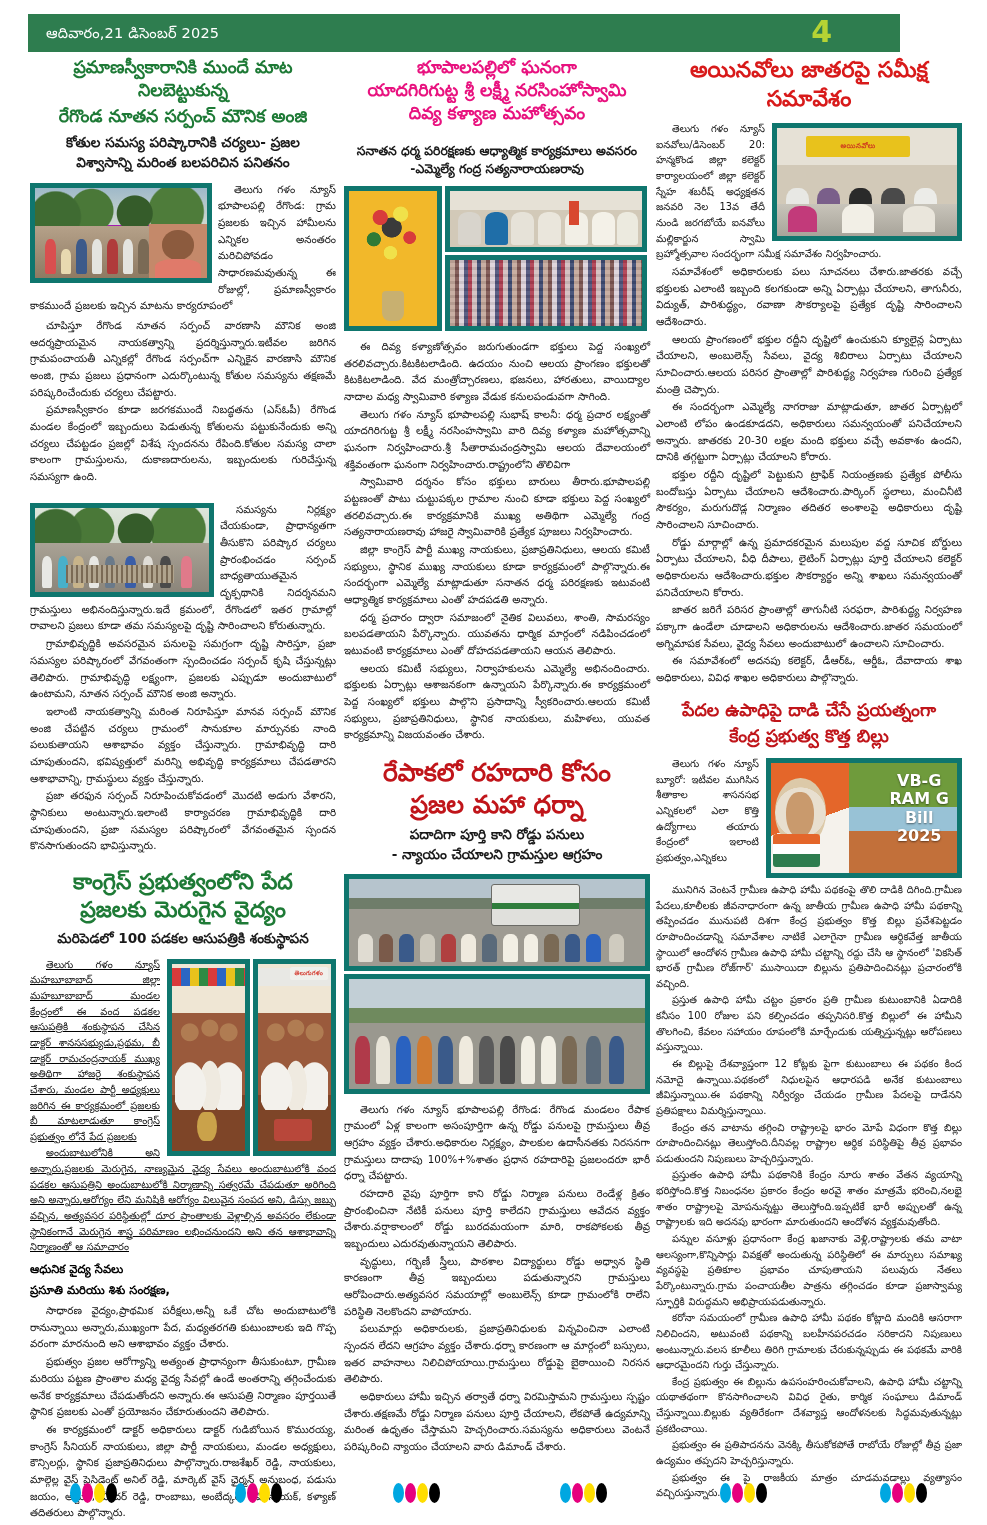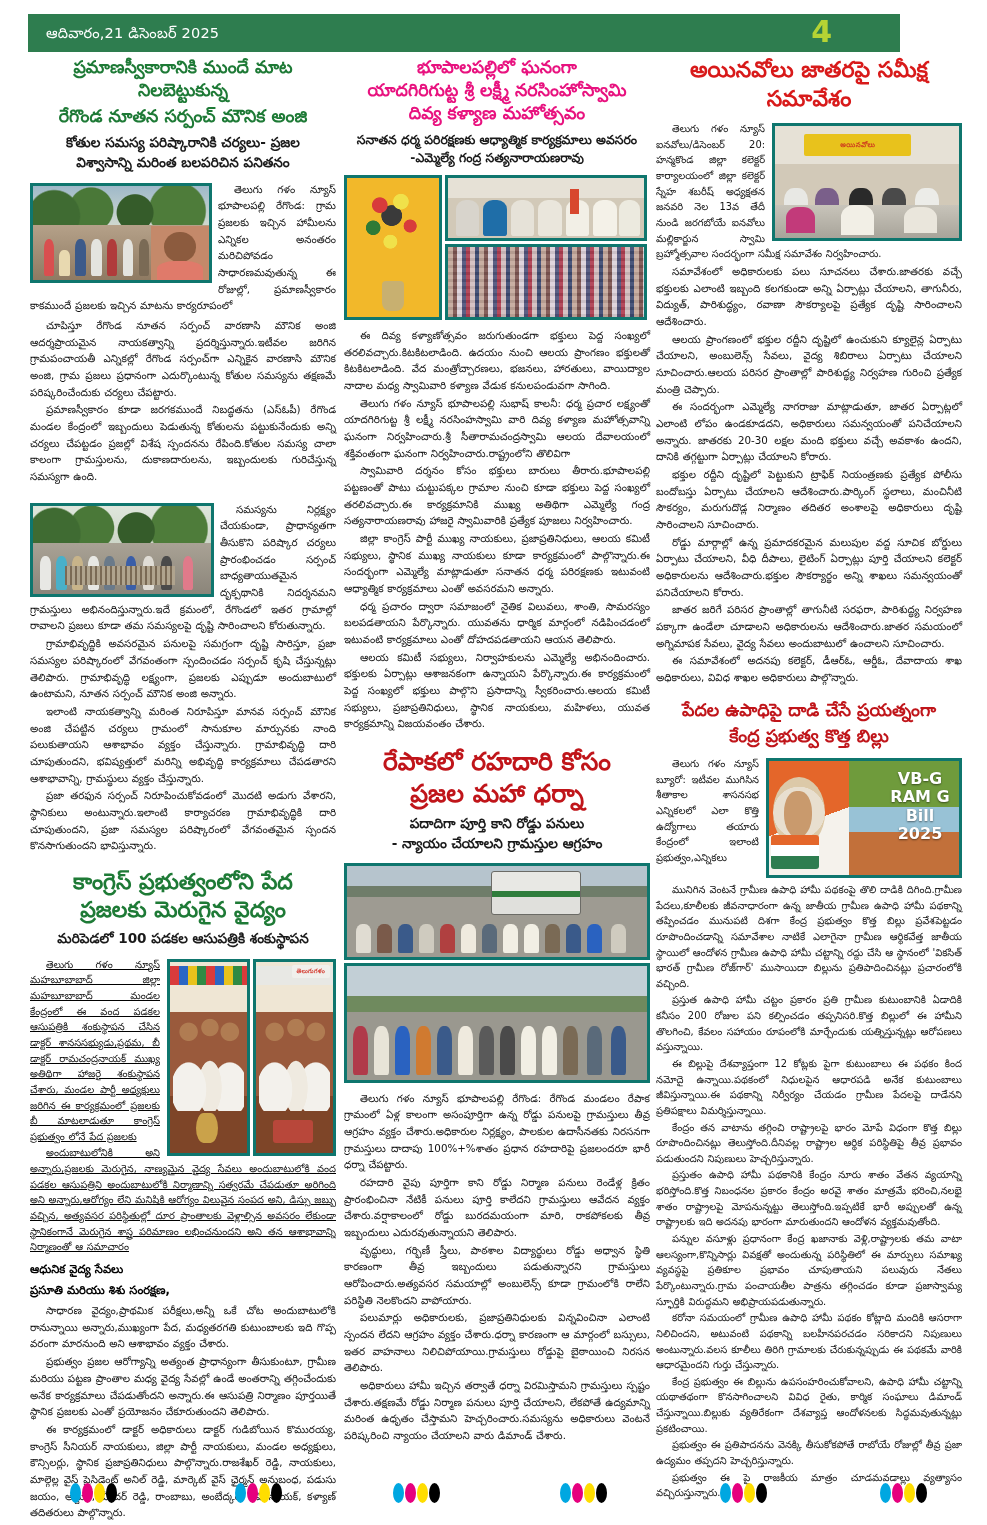--- a/index.html
+++ b/index.html
@@ -104,21 +104,21 @@
     font-weight: bold;
     color: #000;
     margin: 5px 0 2px;
     line-height: 1.4;
   }
 
   
   .photo {
     position: relative;
     overflow: hidden;
-    border: 3px solid #0f766e;
+    border: 5px solid #0f766e;
     background: #a21caf;
   }
   .photo .sky {
     position: absolute; left: 0; top: 0; right: 0; height: 42%;
     background: linear-gradient(#9fb9c9, #cfd8cf);
   }
   .photo .ground {
     position: absolute; left: 0; bottom: 0; right: 0; height: 58%;
     background: linear-gradient(#b5a189, #8e7a62);
   }
@@ -403,21 +403,21 @@
       </div>
     </div>
   </div>
 
   <div class="col col-2">
 
     <div>
       <div class="hl hl-magenta hl-main">భూపాలపల్లిలో ఘనంగా</div>
       <div class="hl hl-magenta hl-main">యాదగిరిగుట్ట శ్రీ లక్ష్మీ నరసింహోస్వామి</div>
       <div class="hl hl-magenta hl-main">దివ్య కళ్యాణ మహోత్సవం</div>
-      <div class="subsm" style="margin-top:6px">సనాతన ధర్మ పరిరక్షణకు ఆధ్యాత్మిక కార్యక్రమాలు అవసరం</div>
+      <div class="subsm" style="margin-top:17px">సనాతన ధర్మ పరిరక్షణకు ఆధ్యాత్మిక కార్యక్రమాలు అవసరం</div>
       <div class="subsm">-ఎమ్మెల్యే గంద్ర సత్యనారాయణరావు</div>
 
       <div style="margin-top:9px; display:flex; gap:3px;">
         <div class="photo" style="width:98px; height:145px;">
           <div class="deity"></div>
         </div>
         <div style="display:flex; flex-direction:column; gap:3px;">
           <div class="photo" style="width:202px; height:66px;">
             <div class="hall"></div>
             <div class="ppl" style="height:84%">
@@ -435,21 +435,21 @@
           <div class="photo" style="width:202px; height:76px;">
             <div class="crowd"></div>
           </div>
         </div>
       </div>
 
       <div class="body-txt" style="margin-top:7px">
         <p>ఈ దివ్య కళ్యాణోత్సవం జరుగుతుండగా భక్తులు పెద్ద సంఖ్యలో తరలివచ్చారు.కిటకిటలాడింది. ఉదయం నుంచి ఆలయ ప్రాంగణం భక్తులతో కిటకిటలాడింది. వేద మంత్రోచ్చారణలు, భజనలు, హారతులు, వాయిద్యాల నాదాల మధ్య స్వామివారి కళ్యాణ వేడుక కనులపండువగా సాగింది.</p>
         <p>తెలుగు గళం న్యూస్ భూపాలపల్లి సుభాష్ కాలనీ: ధర్మ ప్రచార లక్ష్యంతో యాదగిరిగుట్ట శ్రీ లక్ష్మీ నరసింహస్వామి వారి దివ్య కళ్యాణ మహోత్సవాన్ని ఘనంగా నిర్వహించారు.శ్రీ సీతారామచంద్రస్వామి ఆలయ దేవాలయంలో శక్తివంతంగా ఘనంగా నిర్వహించారు.రాష్ట్రంలోని తొలివిగా</p>
         <p>స్వామివారి దర్శనం కోసం భక్తులు బారులు తీరారు.భూపాలపల్లి పట్టణంతో పాటు చుట్టుపక్కల గ్రామాల నుంచి కూడా భక్తులు పెద్ద సంఖ్యలో తరలివచ్చారు.ఈ కార్యక్రమానికి ముఖ్య అతిథిగా ఎమ్మెల్యే గంద్ర సత్యనారాయణరావు హాజరై స్వామివారికి ప్రత్యేక పూజలు నిర్వహించారు.</p>
-        <p>జిల్లా కాంగ్రెస్ పార్టీ ముఖ్య నాయకులు, ప్రజాప్రతినిధులు, ఆలయ కమిటీ సభ్యులు, స్థానిక ముఖ్య నాయకులు కూడా కార్యక్రమంలో పాల్గొన్నారు.ఈ సందర్భంగా ఎమ్మెల్యే మాట్లాడుతూ సనాతన ధర్మ పరిరక్షణకు ఇటువంటి ఆధ్యాత్మిక కార్యక్రమాలు ఎంతో అవసరమని అన్నారు.</p>
+        <p>జిల్లా కాంగ్రెస్ పార్టీ ముఖ్య నాయకులు, ప్రజాప్రతినిధులు, ఆలయ కమిటీ సభ్యులు, స్థానిక ముఖ్య నాయకులు కూడా కార్యక్రమంలో పాల్గొన్నారు.ఈ సందర్భంగా ఎమ్మెల్యే మాట్లాడుతూ సనాతన ధర్మ పరిరక్షణకు ఇటువంటి ఆధ్యాత్మిక కార్యక్రమాలు ఎంతో హదపడతి అన్నారు.</p>
         <p>ధర్మ ప్రచారం ద్వారా సమాజంలో నైతిక విలువలు, శాంతి, సామరస్యం బలపడతాయని పేర్కొన్నారు. యువతను ధార్మిక మార్గంలో నడిపించడంలో ఇటువంటి కార్యక్రమాలు ఎంతో దోహదపడతాయని ఆయన తెలిపారు.</p>
         <p>ఆలయ కమిటీ సభ్యులు, నిర్వాహకులను ఎమ్మెల్యే అభినందించారు. భక్తులకు ఏర్పాట్లు ఆశాజనకంగా ఉన్నాయని పేర్కొన్నారు.ఈ కార్యక్రమంలో పెద్ద సంఖ్యలో భక్తులు పాల్గొని ప్రసాదాన్ని స్వీకరించారు.ఆలయ కమిటీ సభ్యులు, ప్రజాప్రతినిధులు, స్థానిక నాయకులు, మహిళలు, యువత కార్యక్రమాన్ని విజయవంతం చేశారు.</p>
       </div>
     </div>
 
     <div style="margin-top:14px">
       <div class="hl hl-darkred hl-xbig">రేపాకలో రహదారి కోసం</div>
       <div class="hl hl-darkred hl-xbig">ప్రజల మహా ధర్నా</div>
       <div class="sub" style="margin-top:5px">పదాదిగా పూర్తి కాని రోడ్డు పనులు</div>
       <div class="sub">- న్యాయం చేయాలని గ్రామస్తుల ఆగ్రహం</div>
@@ -563,21 +563,21 @@
             <div class="mg-title">VB-G RAM G Bill 2025</div>
           </div>
         </div>
         <div class="body-txt tight">
           <p>తెలుగు గళం న్యూస్ బ్యూరో: ఇటీవల ముగిసిన శీతాకాల శాసనసభ ఎన్నికలలో ఎలా కొత్తి ఉద్యోగాలు తయారు కేంద్రంలో ఇలాంటి ప్రభుత్వం,ఎన్నికలు</p>
         </div>
       </div>
 
       <div class="body-txt tight">
         <p>మునిగిన వెంటనే గ్రామీణ ఉపాధి హామీ పథకంపై తొలి దాడికి దిగింది.గ్రామీణ పేదలు,కూలీలకు జీవనాధారంగా ఉన్న జాతీయ గ్రామీణ ఉపాధి హామీ పథకాన్ని తప్పించడం మునుపటి దిశగా కేంద్ర ప్రభుత్వం కొత్త బిల్లు ప్రవేశపెట్టడం రూపొందించడాన్ని సమావేశాల నాటికే ఎలాగైనా గ్రామీణ ఆర్థికవేత్త జాతీయ స్థాయిలో ఆందోళన గ్రామీణ ఉపాధి హామీ చట్టాన్ని రద్దు చేసి ఆ స్థానంలో 'వికసిత్ భారత్ గ్రామీణ రోజ్‌గార్' ముసాయిదా బిల్లును ప్రతిపాదించినట్లు ప్రచారంలోకి వచ్చింది.</p>
-        <p>ప్రస్తుత ఉపాధి హామీ చట్టం ప్రకారం ప్రతి గ్రామీణ కుటుంబానికి ఏడాదికి కనీసం 200 రోజుల పని కల్పించడం తప్పనిసరి.కొత్త బిల్లులో ఈ హామీని తొలగించి, కేవలం సహాయం రూపంలోకి మార్చేందుకు యత్నిస్తున్నట్లు ఆరోపణలు వస్తున్నాయి.</p>
+        <p>ప్రస్తుత ఉపాధి హామీ చట్టం ప్రకారం ప్రతి గ్రామీణ కుటుంబానికి ఏడాదికి కనీసం 100 రోజుల పని కల్పించడం తప్పనిసరి.కొత్త బిల్లులో ఈ హామీని తొలగించి, కేవలం సహాయం రూపంలోకి మార్చేందుకు యత్నిస్తున్నట్లు ఆరోపణలు వస్తున్నాయి.</p>
         <p>ఈ బిల్లుపై దేశవ్యాప్తంగా 12 కోట్లకు పైగా కుటుంబాలు ఈ పథకం కింద నమోదై ఉన్నాయి.పథకంలో నిధులపైన ఆధారపడి అనేక కుటుంబాలు జీవిస్తున్నాయి.ఈ పథకాన్ని నిర్వీర్యం చేయడం గ్రామీణ పేదలపై దాడేనని ప్రతిపక్షాలు విమర్శిస్తున్నాయి.</p>
         <p>కేంద్రం తన వాటాను తగ్గించి రాష్ట్రాలపై భారం మోపే విధంగా కొత్త బిల్లు రూపొందించినట్లు తెలుస్తోంది.దీనివల్ల రాష్ట్రాల ఆర్థిక పరిస్థితిపై తీవ్ర ప్రభావం పడుతుందని నిపుణులు హెచ్చరిస్తున్నారు.</p>
         <p>ప్రస్తుతం ఉపాధి హామీ పథకానికి కేంద్రం నూరు శాతం వేతన వ్యయాన్ని భరిస్తోంది.కొత్త నిబంధనల ప్రకారం కేంద్రం అరవై శాతం మాత్రమే భరించి,నలభై శాతం రాష్ట్రాలపై మోపనున్నట్టు తెలుస్తోంది.ఇప్పటికే భారీ అప్పులతో ఉన్న రాష్ట్రాలకు ఇది అదనపు భారంగా మారుతుందని ఆందోళన వ్యక్తమవుతోంది.</p>
         <p>పన్నుల వసూళ్లు ప్రధానంగా కేంద్ర ఖజానాకు వెళ్లి,రాష్ట్రాలకు తమ వాటా ఆలస్యంగా,కొన్నిసార్లు వివక్షతో అందుతున్న పరిస్థితిలో ఈ మార్పులు సమాఖ్య వ్యవస్థపై ప్రతికూల ప్రభావం చూపుతాయని పలువురు నేతలు పేర్కొంటున్నారు.గ్రామ పంచాయతీల పాత్రను తగ్గించడం కూడా ప్రజాస్వామ్య స్ఫూర్తికి విరుద్ధమని అభిప్రాయపడుతున్నారు.</p>
         <p>కరోనా సమయంలో గ్రామీణ ఉపాధి హామీ పథకం కోట్లాది మందికి ఆసరాగా నిలిచిందని, అటువంటి పథకాన్ని బలహీనపరచడం సరికాదని నిపుణులు అంటున్నారు.వలస కూలీలు తిరిగి గ్రామాలకు చేరుకున్నప్పుడు ఈ పథకమే వారికి ఆధారమైందని గుర్తు చేస్తున్నారు.</p>
         <p>కేంద్ర ప్రభుత్వం ఈ బిల్లును ఉపసంహరించుకోవాలని, ఉపాధి హామీ చట్టాన్ని యథాతథంగా కొనసాగించాలని వివిధ రైతు, కార్మిక సంఘాలు డిమాండ్ చేస్తున్నాయి.బిల్లుకు వ్యతిరేకంగా దేశవ్యాప్త ఆందోళనలకు సిద్ధమవుతున్నట్లు ప్రకటించాయి.</p>
         <p>ప్రభుత్వం ఈ ప్రతిపాదనను వెనక్కి తీసుకోకపోతే రాబోయే రోజుల్లో తీవ్ర ప్రజా ఉద్యమం తప్పదని హెచ్చరిస్తున్నారు.</p>
         <p>ప్రభుత్వం ఈ పై రాజకీయ మాత్రం చూడమవడాల్లు వ్యత్యాసం వచ్చిరుస్తున్నారు.</p>
       </div>
     </div>

